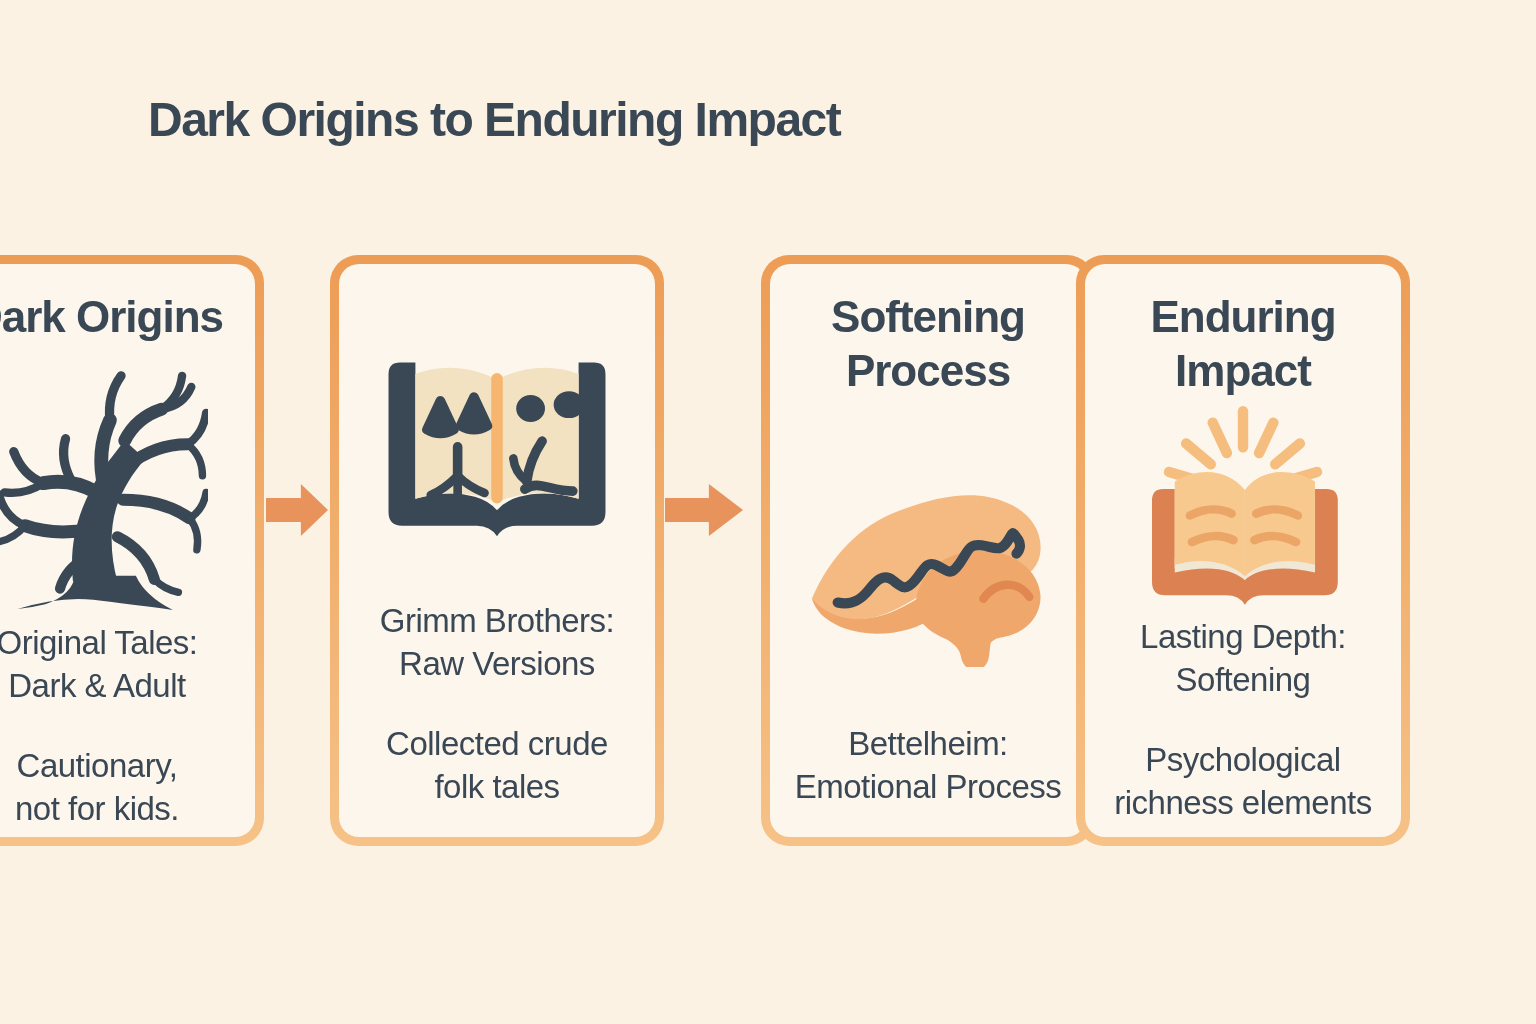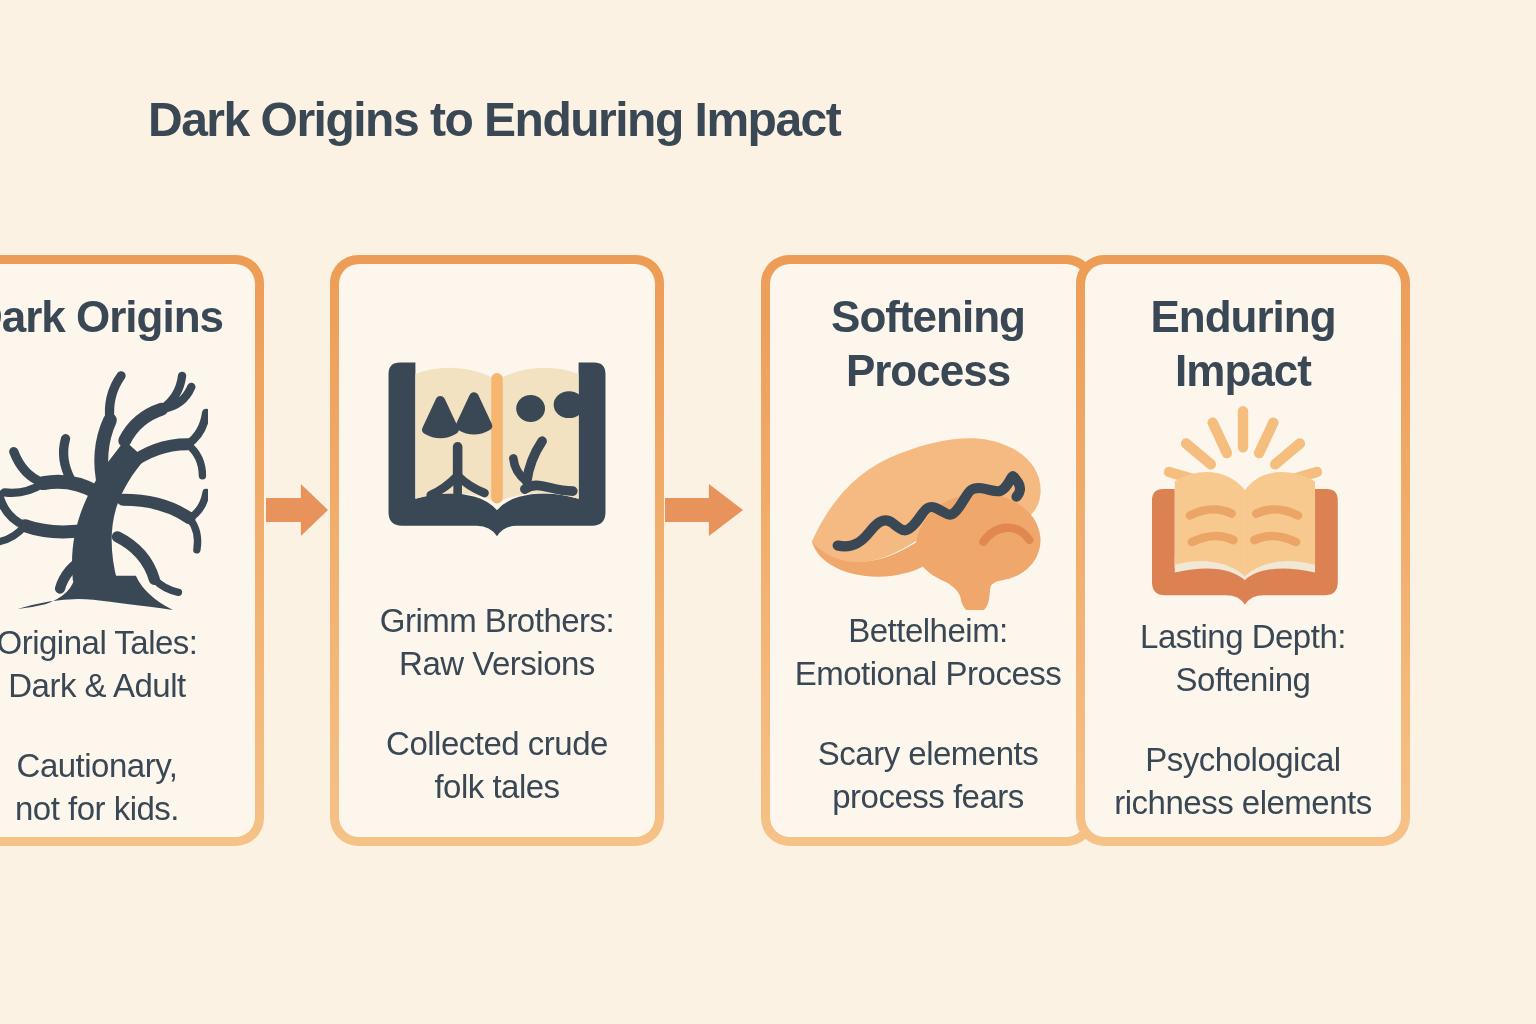--- a/index.html
+++ b/index.html
@@ -154,22 +154,20 @@
         <svg width="252" height="212" viewBox="0 0 260 230">
           <path fill="var(--icon_light)" d="M4 156 C24 110 56 76 100 60 C146 42 186 38 216 52 C240 62 254 82 252 104 C251 120 240 132 224 136 C202 142 182 130 158 136 C126 144 106 168 72 176 C44 182 16 176 4 156 Z"></path>
           <path fill="var(--icon_mid)" d="M4 156 C20 174 44 182 72 176 C104 170 124 148 156 138 C160 152 150 166 136 176 C110 196 60 200 30 184 C16 177 8 168 4 156 Z"></path>
           <path fill="var(--icon_mid)" d="M118 152 C126 120 156 102 192 104 C226 106 250 126 252 152 C253 172 240 190 218 196 C210 198 202 198 198 204 C196 214 198 226 188 232 C178 238 168 230 166 220 C165 212 160 206 150 200 C132 192 112 180 118 152 Z"></path>
           <path d="M32 160 C48 164 58 156 66 146 S82 128 92 136 S106 148 116 136 S128 114 140 120 S154 132 164 118 S174 96 188 98 S208 106 216 94 S220 82 228 92 C231 97 230 103 226 107" stroke="var(--ink)" stroke-width="11" fill="none" stroke-linecap="round"></path>
           <path d="M190 156 C204 136 228 136 240 154" stroke="var(--icon_deep)" stroke-width="9" fill="none" stroke-linecap="round"></path>
         </svg>
       </div>
       <div class="body-text">Bettelheim:
 Emotional Process</div>
-      <div class="body-text">Scary elements
-process fears</div>
     </div>
   </div>
 
   <div class="arrow a3">
     <svg viewBox="0 0 64 58" preserveAspectRatio="none">
       <polygon class="f-arrow" points="0,17 36,17 36,3 64,29 36,55 36,41 0,41"></polygon>
     </svg>
   </div>
 
   <div class="card card4">

